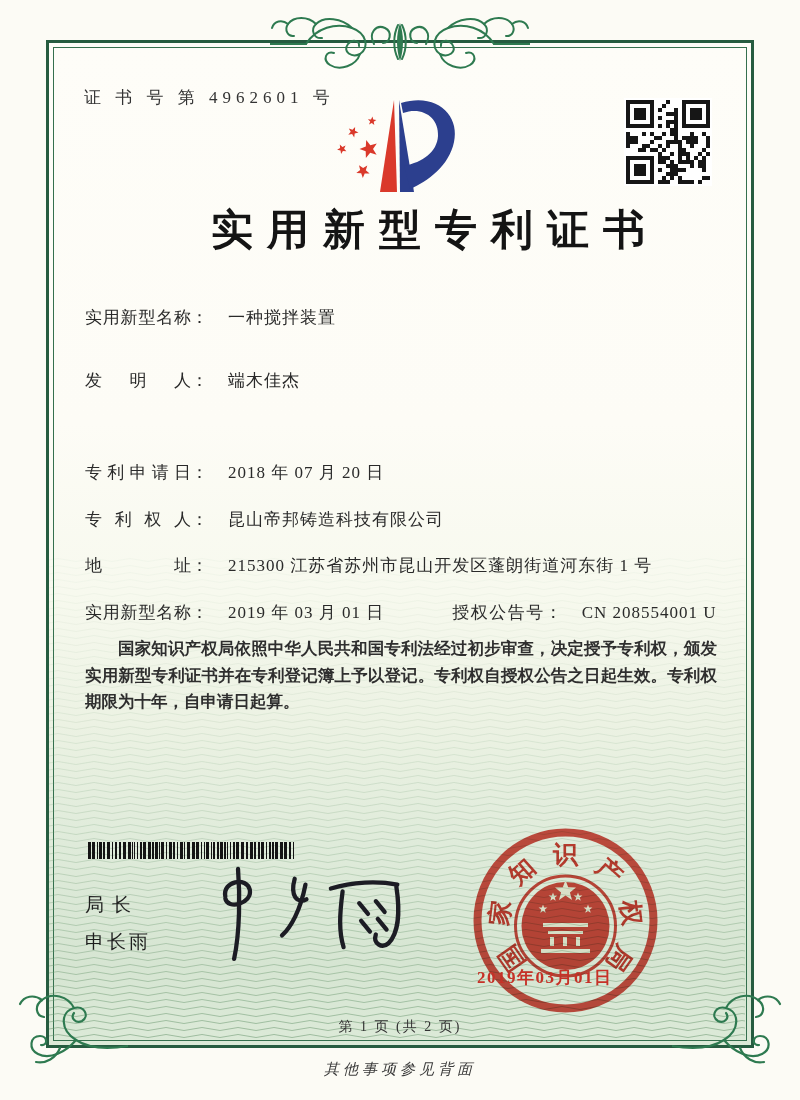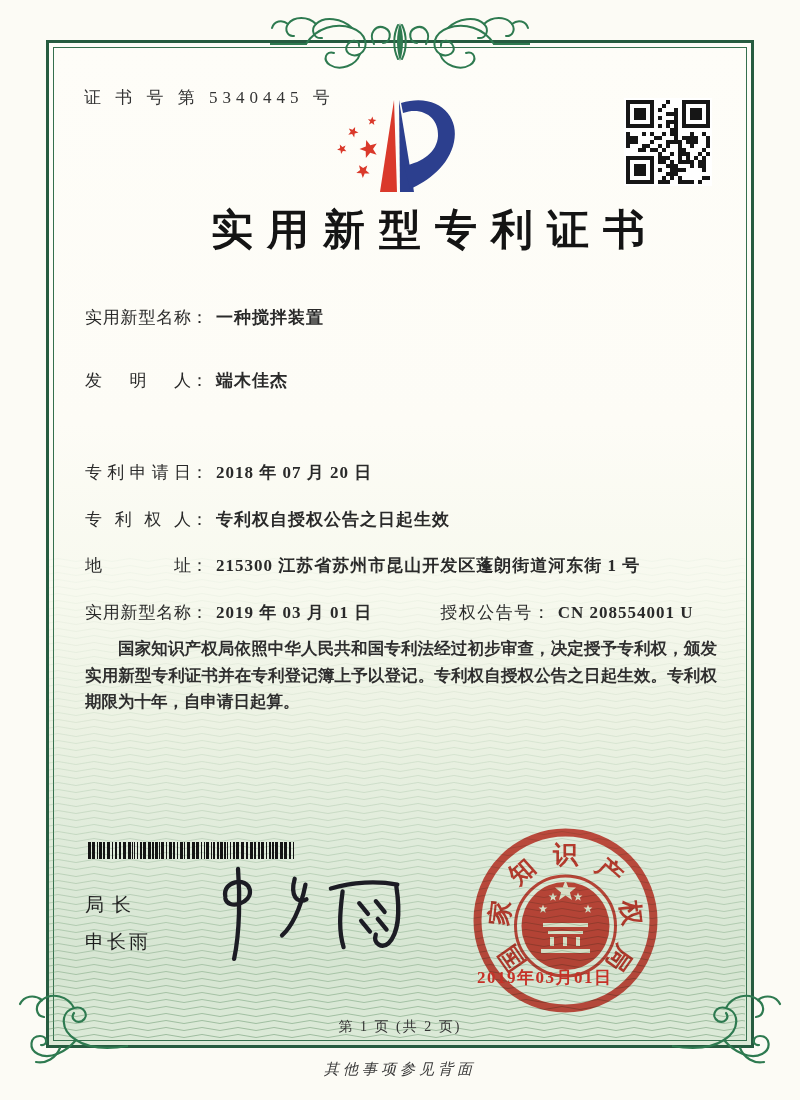--- a/index.html
+++ b/index.html
@@ -25,21 +25,21 @@
   .logo-svg{position:absolute;left:323px;top:92px;}
   .qr-svg{position:absolute;left:624px;top:98px;}
   .doc-title{
     position:absolute;left:0;top:202px;width:800px;text-align:center;
     font-size:42px;font-weight:bold;letter-spacing:14px;text-indent:14px;color:#141414;padding-left:28px;
   }
   
   .frow{position:absolute;left:85px;font-size:17px;white-space:nowrap;color:#2a2a2a;}
   .flabel{display:inline-block;width:106px;text-align:justify;text-align-last:justify;vertical-align:bottom;}
   .fcolon{display:inline-block;}
-  .fvalue{margin-left:8px;letter-spacing:1px;font-weight:bold;}
+  .fvalue{margin-left:20px;letter-spacing:1px;}
   .fpair2{margin-left:68px;}
   .flabel2{letter-spacing:1.5px;}
   
   .body-text{
     position:absolute;left:85px;top:636px;width:632px;
     font-size:16.5px;line-height:1.62;text-align:justify;color:#2e2e2e;font-weight:bold;
   }
   .body-text p{margin:0;text-indent:2em;}
   
   .barcode{position:absolute;left:88px;top:842px;width:208px;height:17px;}
@@ -170,21 +170,21 @@
     <g transform="translate(112,0) scale(-1,1)" stroke="#2e7a50" stroke-width="2.2" fill="none" stroke-linecap="round">
       <path d="M112,52 C88,56 72,54 60,46"></path>
       <path d="M60,46 C44,36 44,18 58,14 C68,11 74,22 66,27 C60,30 54,24 58,19"></path>
       <path d="M60,46 C50,58 34,66 22,60 C12,55 14,42 24,42 C32,42 32,52 25,51"></path>
       <path d="M58,14 C52,2 36,-2 26,6 C18,12 20,22 28,23"></path>
       <path d="M26,6 C18,0 8,2 4,10"></path>
       <path d="M44,54 C40,64 30,70 20,68"></path>
     </g>
   </svg>
 
-  <div class="cert-no">证 书 号 第 5340445 号</div>
+  <div class="cert-no">证 书 号 第 4962601 号</div>
   <svg class="logo-svg" width="150" height="115" viewBox="0 0 150 115">
       <polygon points="71,8 74,100 57,100" fill="#da392b"></polygon>
       <polygon points="76,8 91,100 77,100" fill="#2c3f8e"></polygon>
       <path d="M78,11 C114,0 137,24 131,50 C126,74 105,89 87,97 L81,74 C100,70 114,60 115,44 C116,26 100,14 80,21 Z" fill="#2c3f8e"></path>
       <polygon points="43.2,47.9 47.3,53.2 53.8,51.5 50.0,57.1 53.6,62.7 47.2,60.8 42.9,66.0 42.7,59.3 36.5,56.9 42.8,54.6" fill="#da392b"></polygon>
       <polygon points="32.1,34.9 32.0,38.8 35.5,40.5 31.7,41.5 31.2,45.4 29.1,42.1 25.3,42.8 27.7,39.8 25.8,36.4 29.5,37.7" fill="#da392b"></polygon>
       <polygon points="49.4,24.5 50.3,27.6 53.4,28.0 50.7,29.8 51.3,32.9 48.8,30.9 46.0,32.4 47.2,29.4 44.9,27.2 48.0,27.4" fill="#da392b"></polygon>
       <polygon points="22.6,53.5 21.1,56.7 23.4,59.3 19.9,58.9 18.1,61.9 17.5,58.5 14.1,57.7 17.1,56.0 16.8,52.5 19.4,54.9" fill="#da392b"></polygon>
       <polygon points="36.0,73.2 40.1,76.1 44.3,73.5 42.8,78.2 46.6,81.4 41.7,81.4 39.8,86.0 38.2,81.3 33.3,81.0 37.2,78.0" fill="#da392b"></polygon>
     </svg>
@@ -411,21 +411,21 @@
   <div class="frow" style="top:306px">
     <span class="flabel">实用新型名称</span><span class="fcolon">：</span><span class="fvalue">一种搅拌装置</span>
   </div>
   <div class="frow" style="top:369px">
     <span class="flabel">发明人</span><span class="fcolon">：</span><span class="fvalue">端木佳杰</span>
   </div>
   <div class="frow" style="top:461px">
     <span class="flabel">专利申请日</span><span class="fcolon">：</span><span class="fvalue">2018 年 07 月 20 日</span>
   </div>
   <div class="frow" style="top:508px">
-    <span class="flabel">专利权人</span><span class="fcolon">：</span><span class="fvalue">专利权自授权公告之日起生效</span>
+    <span class="flabel">专利权人</span><span class="fcolon">：</span><span class="fvalue">昆山帝邦铸造科技有限公司</span>
   </div>
   <div class="frow" style="top:554px">
     <span class="flabel">地址</span><span class="fcolon">：</span><span class="fvalue">215300 江苏省苏州市昆山开发区蓬朗街道河东街 1 号</span>
   </div>
   <div class="frow" style="top:601px">
     <span class="flabel">实用新型名称</span><span class="fcolon">：</span><span class="fvalue">2019 年 03 月 01 日</span><span class="fpair2"><span class="flabel2">授权公告号</span><span class="fcolon">：</span><span class="fvalue">CN 208554001 U</span></span>
   </div>
 
   <div class="body-text">
     <p>国家知识产权局依照中华人民共和国专利法经过初步审查，决定授予专利权，颁发实用新型专利证书并在专利登记簿上予以登记。专利权自授权公告之日起生效。专利权期限为十年，自申请日起算。</p>

